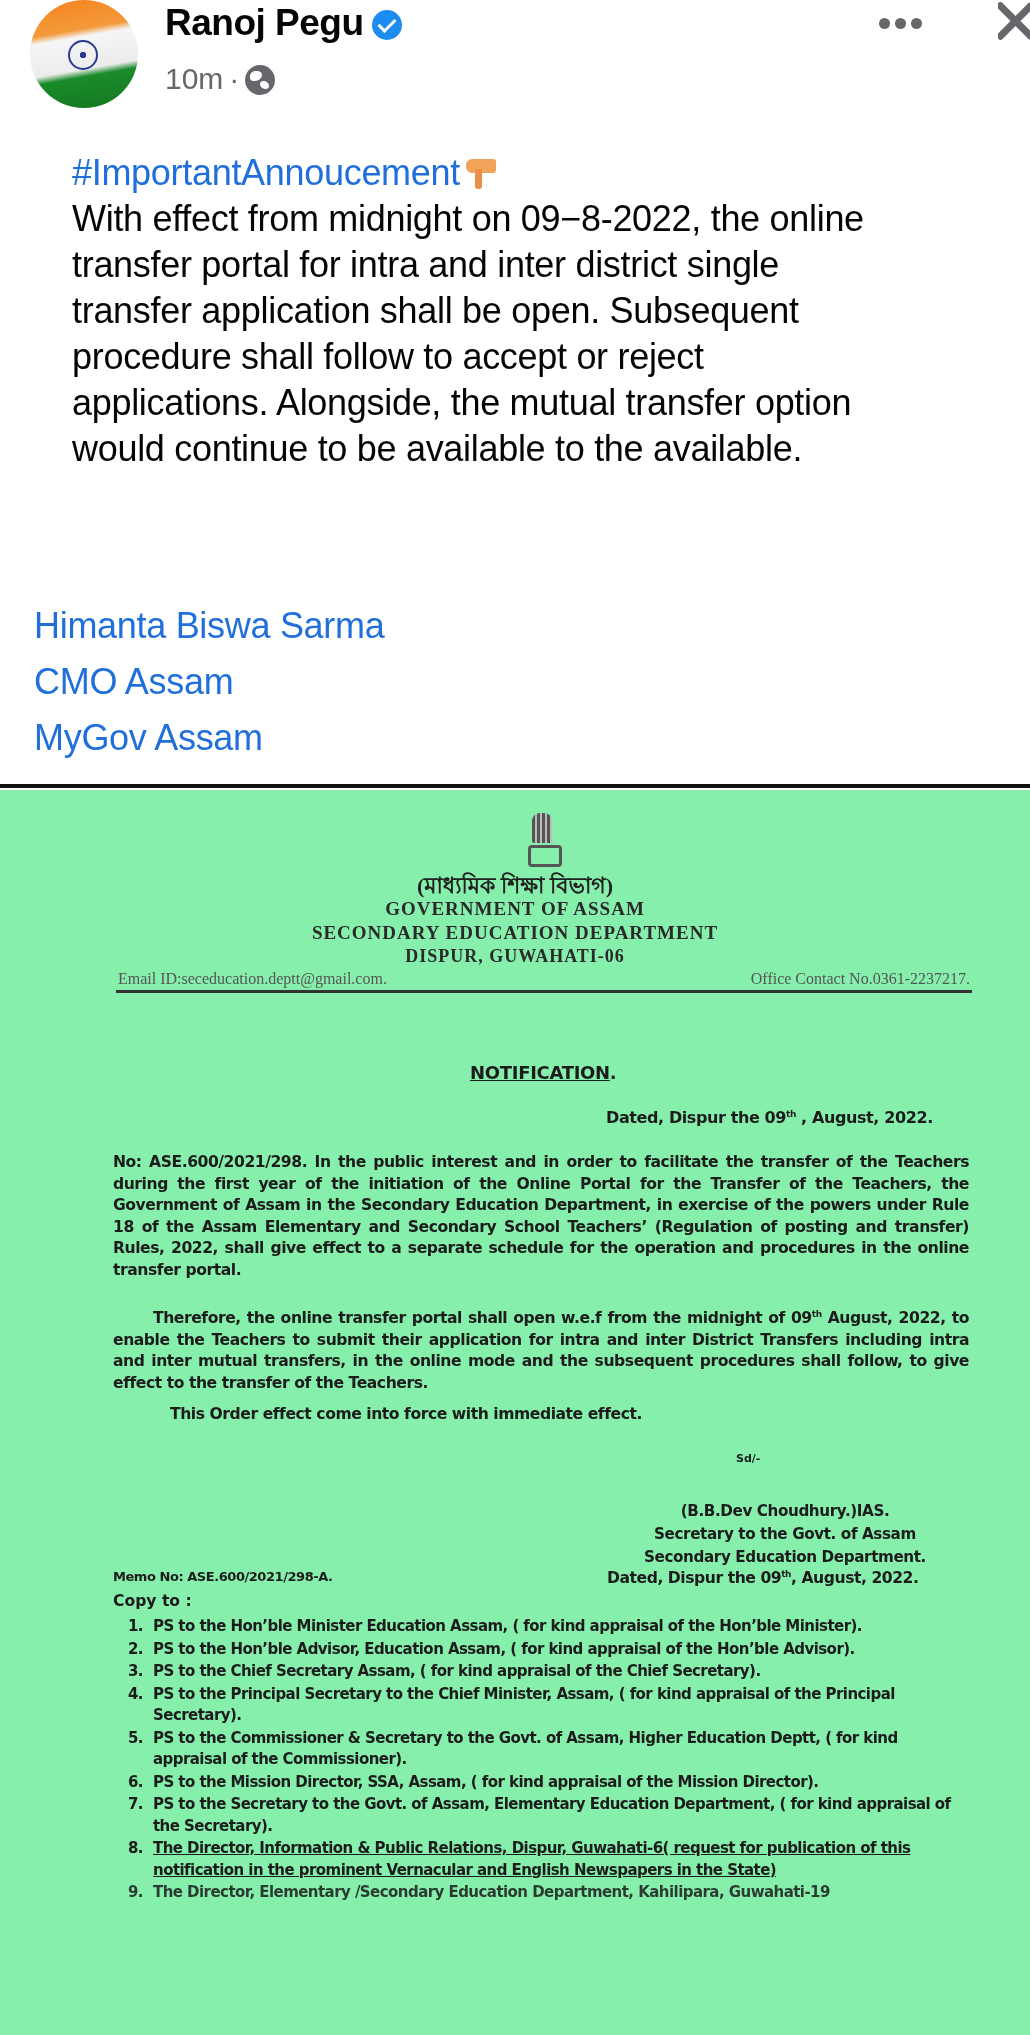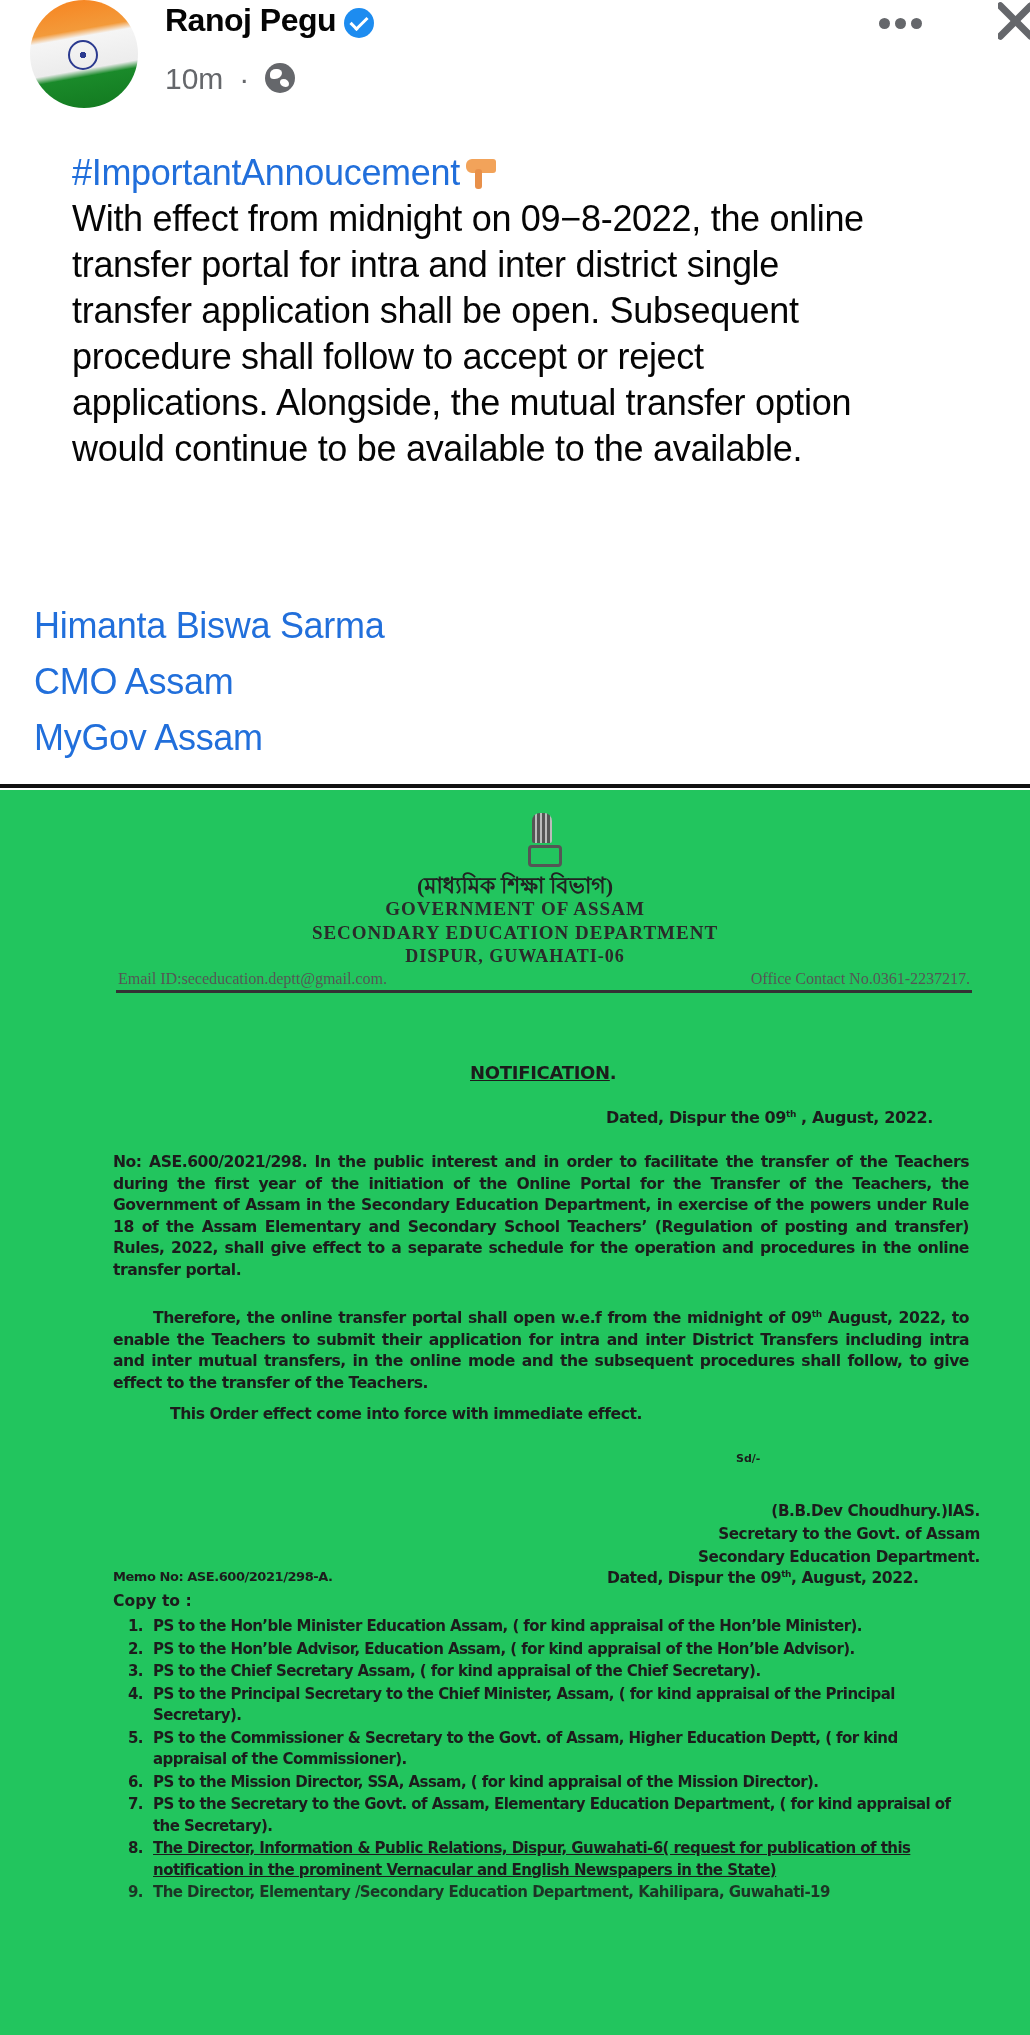--- a/index.html
+++ b/index.html
@@ -11,34 +11,34 @@
     .avatar {
       position: absolute; left: 30px; top: 0px; width: 108px; height: 108px; border-radius: 50%;
       overflow: hidden;
       background: linear-gradient(170deg, #f7821e 0%, #f39a3a 30%, #f5f5f5 36%, #ececec 62%, #1a8a2a 68%, #12781f 100%);
     }
     .avatar .chakra {
       position: absolute; left: 38px; top: 40px; width: 30px; height: 30px; border-radius: 50%;
       border: 2px solid #2b3a8f; background: radial-gradient(circle, #2b3a8f 0 3px, transparent 3px);
     }
     .author-name {
-      position: absolute; left: 165px; top: 2px; font-size: 32px; font-weight: bold; color: #050505;
+      position: absolute; left: 165px; top: 2px; font-size: 37px; font-weight: bold; color: #050505;
       letter-spacing: -0.5px; display: flex; align-items: center; gap: 8px; text-align: center;
     }
     .verified-icon {
       display: inline-block; width: 30px; height: 30px; border-radius: 50%; background: #1d8cf0;
       position: relative; top: 2px;
     }
     .verified-icon::after {
       content: ""; position: absolute; left: 10px; top: 5px; width: 7px; height: 14px;
       border-right: 3.5px solid #fff; border-bottom: 3.5px solid #fff; transform: rotate(45deg);
     }
     .post-meta {
       position: absolute; left: 165px; top: 62px; font-size: 30px; color: #65676b;
-      display: flex; gap: 16px;
+      display: flex; align-items: center; gap: 6px;
     }
     .globe-icon {
       display: inline-block; width: 30px; height: 30px; border-radius: 50%; background: #65676b;
       position: relative; top: 1px;
     }
     .globe-icon::before {
       content: ""; position: absolute; left: 5px; top: 6px; width: 12px; height: 10px; border-radius: 50% 40% 60% 30%;
       background: #fff;
     }
     .globe-icon::after {
@@ -71,21 +71,21 @@
     }
     .pointing-icon::after {
       content: ""; position: absolute; left: 9px; top: 14px; width: 7px; height: 20px; background: #e8904a; border-radius: 3px;
     }
     .mentions { position: absolute; left: 34px; top: 598px; }
     .mention { display: block; font-size: 36px; line-height: 56px; color: #216fdb; cursor: pointer; letter-spacing: -0.3px; white-space: nowrap; }
 
     .image-divider { position: absolute; left: 0; top: 784px; width: 1030px; height: 4px; background: #111; }
 
     
-    .doc { position: absolute; left: 0; top: 790px; width: 1030px; height: 1245px; background: #22c55e; overflow: hidden; }
+    .doc { position: absolute; left: 0; top: 790px; width: 1030px; height: 1245px; background: #86efac; overflow: hidden; }
     .emblem-icon {
       position: absolute; left: 528px; top: 23px; width: 28px; height: 54px;
     }
     .emblem-icon::before {
       content: ""; position: absolute; left: 4px; top: 0; width: 20px; height: 30px; border-radius: 8px 8px 2px 2px;
       background: repeating-linear-gradient(90deg, #555 0 3px, #bbb 3px 5px);
     }
     .emblem-icon::after {
       content: ""; position: absolute; left: 0; top: 32px; width: 28px; height: 16px; border: 3px solid #555; border-radius: 4px;
     }
@@ -103,21 +103,21 @@
     .doc-sans { font-family: "DejaVu Sans", sans-serif; color: #1c1c1c; position: absolute; font-weight: bold; }
     .notif-heading { left: 470px; top: 272px; font-size: 18px; text-decoration: underline; letter-spacing: -0.3px; }
     .dated-line { left: 606px; top: 318px; font-size: 16px; letter-spacing: -0.4px; font-weight: bold; }
     .dated-line sup, .memo-date sup, .para2 sup { font-size: 9px; }
 
     .para { left: 113px; width: 856px; font-size: 15.6px; line-height: 21.5px; letter-spacing: -0.45px; font-weight: bold; text-align: justify; }
     .para1 { top: 362px; }
     .para2 { top: 514px; text-indent: 40px; }
     .order-line { left: 170px; top: 615px; font-size: 15.6px; letter-spacing: -0.45px; }
     .sd-line { left: 736px; top: 662px; font-size: 11px; }
-    .sign-block { left: 590px; top: 710px; width: 390px; text-align: right; font-size: 15.2px; line-height: 23px; letter-spacing: -0.4px; }
+    .sign-block { left: 590px; top: 710px; width: 390px; text-align: center; font-size: 15.2px; line-height: 23px; letter-spacing: -0.4px; }
     .memo-no { left: 113px; top: 779px; font-size: 13px; letter-spacing: -0.45px; }
     .memo-date { left: 607px; top: 779px; font-size: 15.6px; letter-spacing: -0.45px; }
     .copy-to { left: 113px; top: 802px; font-size: 15.6px; }
 
     .copy-list { position: absolute; left: 113px; top: 826px; width: 880px; font-family: "DejaVu Sans", sans-serif; font-weight: bold; color: #1c1c1c; }
     .copy-item { display: flex; font-size: 15px; line-height: 21.5px; letter-spacing: -0.55px; margin-bottom: 1px; }
     .copy-num { width: 40px; flex: none; text-align: right; padding-right: 10px; }
     .copy-text { width: 820px; }
     .copy-item.underlined .copy-text { text-decoration: underline; }
     .copy-item.cut { opacity: 0.85; }

